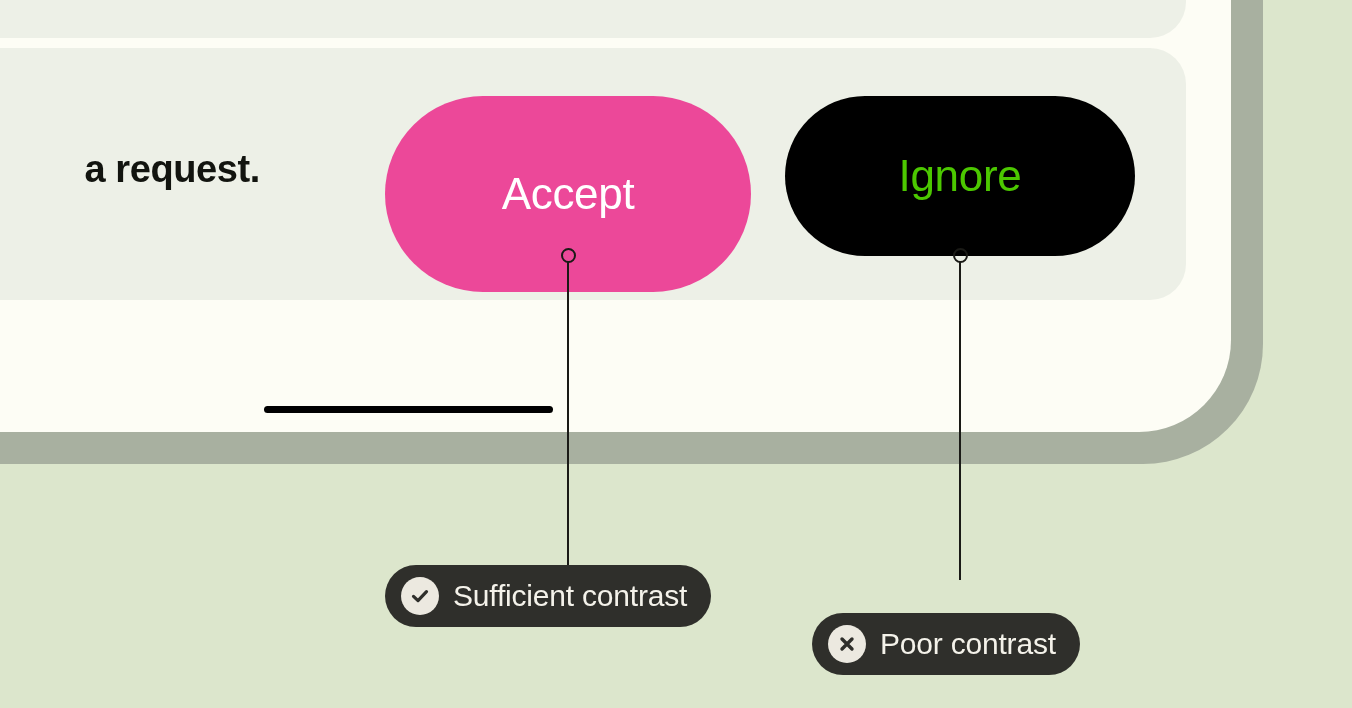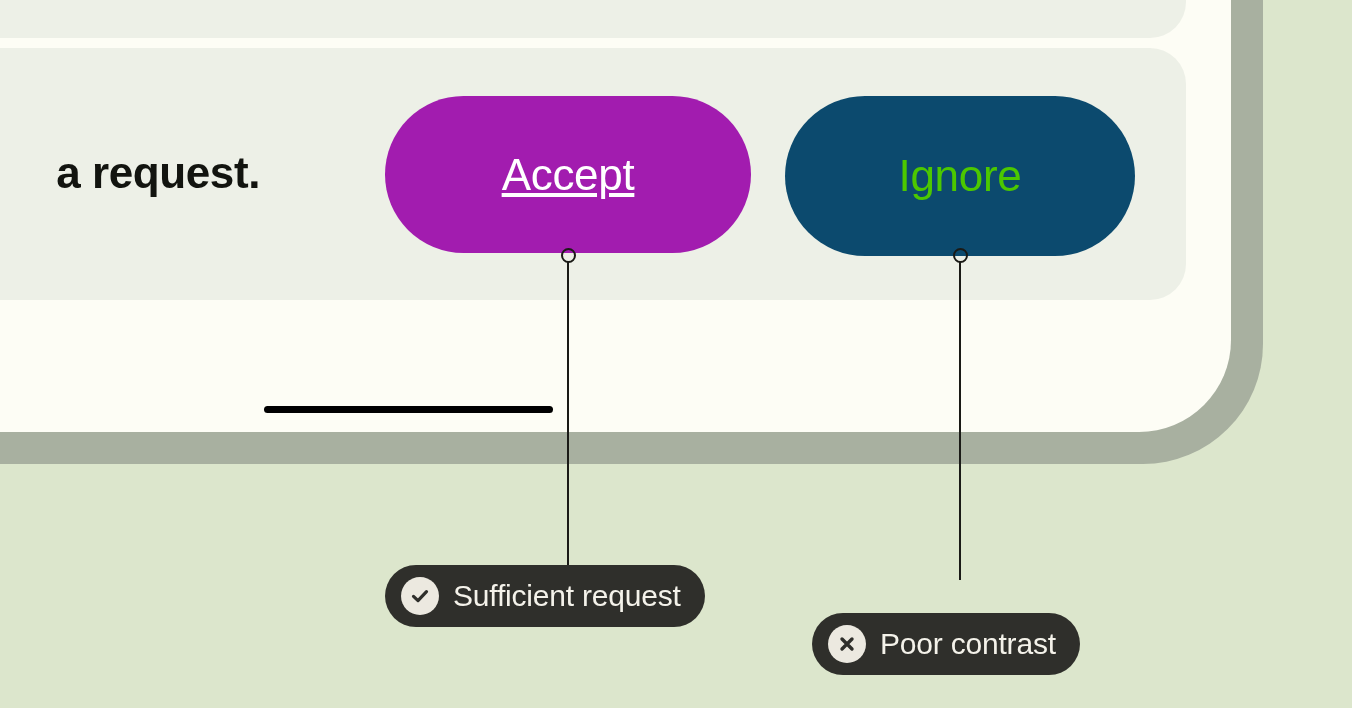--- a/index.html
+++ b/index.html
@@ -38,21 +38,21 @@
     left:-400px; top:48px;
     width:1586px; height:252px;
   }
 
   
   .card-text{
     position:absolute;
     left:0px; top:148px;
     width:260px;
     text-align:right;
-    font-size:44px;
+    font-size:38px;
     font-weight:700;
     color:#12140f;
     letter-spacing:-0.4px;
     white-space:nowrap;
   }
 
   
   .btn{
     position:absolute;
     display:flex;
@@ -61,29 +61,28 @@
     border-radius:999px;
     font-size:44px;
     font-weight:500;
     letter-spacing:-0.3px;
     border:none;
     cursor:pointer;
     font-family:"Liberation Sans", sans-serif;
   }
   .btn-accept{
     left:385px; top:96px;
-    width:366px; height:157px;
-    background:#a21caf;
+    width:366px; height:196px;
+    background:#ec4899;
     color:#ffffff;
-    text-decoration:underline;
   }
   .btn-ignore{
     left:785px; top:96px;
     width:350px; height:160px;
-    background:#0c4a6e;
+    background:#000000;
     color:#4cc800;
   }
 
   
   .rule-bar{
     position:absolute;
     left:264px; top:406px;
     width:289px; height:7px;
     background:#000000;
     border-radius:4px;
@@ -166,21 +165,21 @@
   <span class="dot"></span>
   <span class="stem"></span>
 </div>
 
 <div class="pill pill-sufficient">
   <span class="badge">
     <svg width="26" height="26" viewBox="0 0 26 26" aria-hidden="true">
       <path d="M6.5 13.4 L11 17.6 L19.5 8.6" fill="none" stroke="#2f2f2b" stroke-width="3.2" stroke-linecap="round" stroke-linejoin="round"></path>
     </svg>
   </span>
-  <span class="pill-label">Sufficient request</span>
+  <span class="pill-label">Sufficient contrast</span>
 </div>
 
 <div class="pill pill-poor">
   <span class="badge">
     <svg width="26" height="26" viewBox="0 0 26 26" aria-hidden="true">
       <path d="M8 8 L18 18 M18 8 L8 18" fill="none" stroke="#2f2f2b" stroke-width="3.4" stroke-linecap="round"></path>
     </svg>
   </span>
   <span class="pill-label">Poor contrast</span>
 </div>

